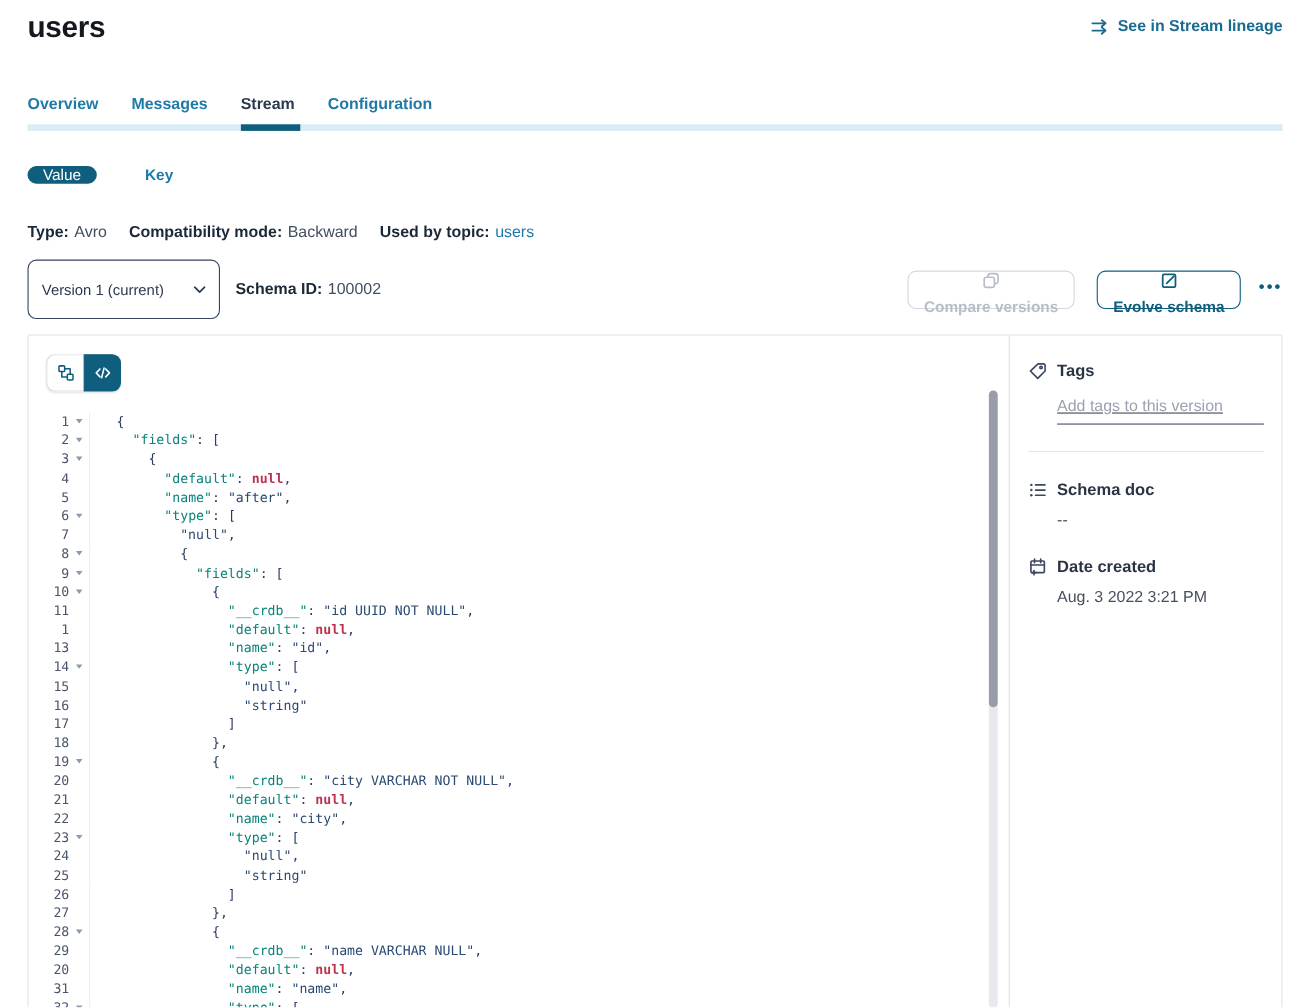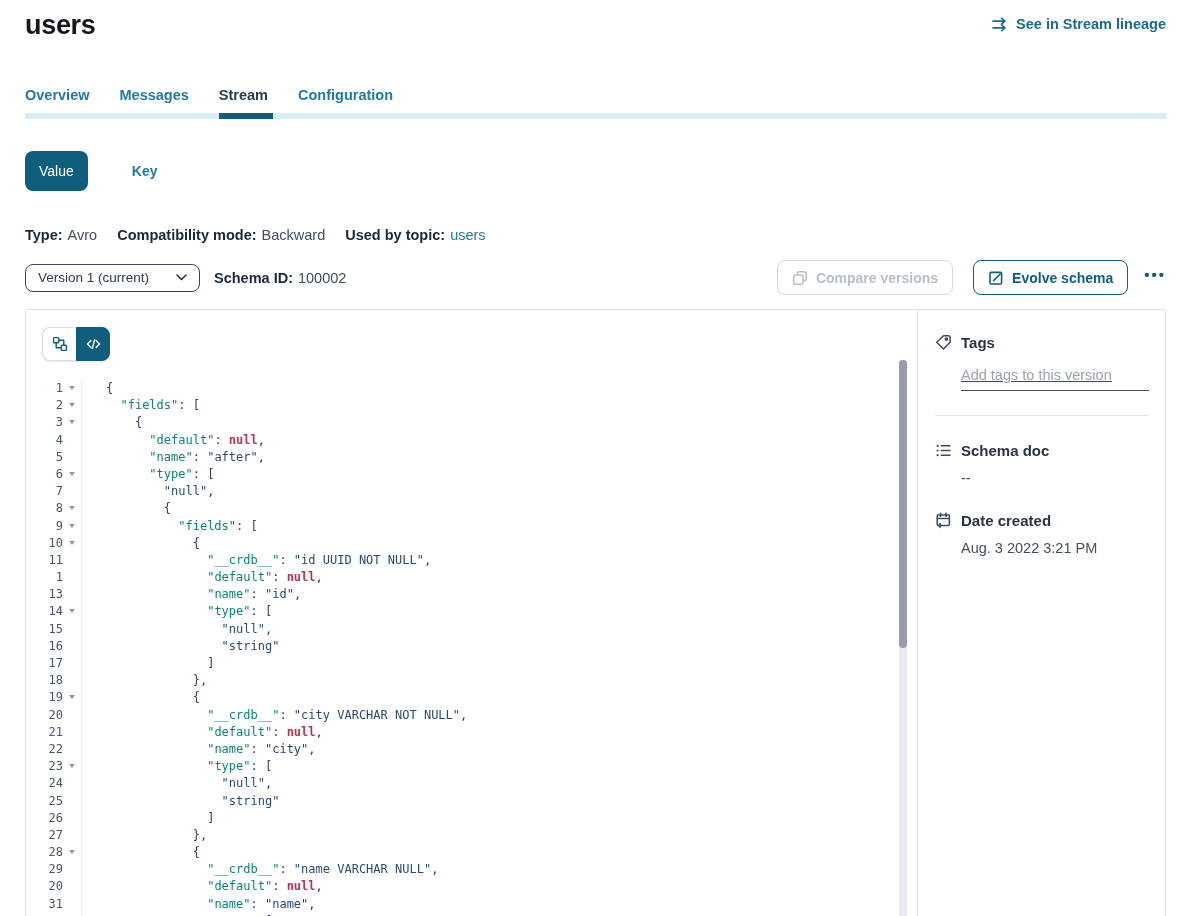--- a/index.html
+++ b/index.html
@@ -15,38 +15,38 @@
   
   .tabs-block { position:relative; margin-top:46px; }
   .tab-row { display:flex; }
   .tab { margin-right:30px; font-size:14.5px; font-weight:600; color:#1f7aa6; cursor:pointer; padding-bottom:2px; }
   .tab.active { color:#2b3b4f; }
   .tab-bar { position:relative; margin-top:8px; height:6px; background:#d8edf6; }
   .tab-indicator { position:absolute; top:0; height:6px; background:#0f5e7d; }
 
   
   .vk-row { display:flex; align-items:center; margin-top:32px; }
-  .value-btn { background:#0f5e7d; color:#fff; font-size:14px; font-weight:500; padding:12px 14px; border:none; border-radius:8px; cursor:pointer; font-family:inherit; }
+  .value-btn { background:#0f5e7d; color:#fff; font-size:14px; font-weight:500; padding:0 14px; border:none; border-radius:8px; cursor:pointer; font-family:inherit; }
   .key-link { margin-left:44px; color:#1f7aa6; font-size:14px; font-weight:600; cursor:pointer; }
 
   
   .meta-row { display:flex; margin-top:36px; font-size:14.5px; }
   .meta-item { margin-right:20px; }
   .meta-item b { color:#1b2838; font-weight:700; }
   .meta-item .val { color:#414e5e; margin-left:5px;margin-top:26px; }
   .meta-item .val.link { color:#1f7aa6; cursor:pointer; }
 
   
   .version-row { display:flex; align-items:center; margin-top:17px; }
-  .version-select { width:175px; height:28px; border:1px solid #35435f; border-radius:8px; padding:0 12px; display:flex; align-items:center; justify-content:space-between; font-size:13.5px; color:#2c3a50; cursor:pointer; background:#fff; }
+  .version-select { width:175px; height:54px; border:1px solid #35435f; border-radius:8px; padding:0 12px; display:flex; align-items:center; justify-content:space-between; font-size:13.5px; color:#2c3a50; cursor:pointer; background:#fff; }
   .schema-id { margin-left:14px; font-size:14.5px; }
   .schema-id b { color:#1b2838; }
   .schema-id .val { color:#414e5e; margin-left:5px; }
   .right-actions { margin-left:auto; display:flex; align-items:center; }
-  .btn { height:35px; display:inline-flex; align-items:center; gap:8px; padding:0 14px; border-radius:8px; font-size:14px; font-weight:600; background:#fff; cursor:pointer; font-family:inherit; }
+  .btn { height:35px; display:inline-flex; align-items:center; gap:8px; padding:0 14px; border-radius:8px; font-size:14px; font-weight:600; background:#fff; cursor:pointer; font-family:inherit;flex-direction:column; }
   .btn-disabled { border:1px solid #d3d7de; color:#b7bdc9; cursor:default; }
   .btn-outline { border:1px solid #0f5e7d; color:#0f5e7d; margin-left:20px; }
   .more-btn { margin-left:16px; color:#0f5e7d; font-size:15px; font-weight:800; letter-spacing:2px; cursor:pointer; line-height:1; padding-bottom:6px; }
 
   
   .panel { display:flex; margin-top:14px; border:1px solid #e0e2e8; border-radius:2px; height:614px; overflow:hidden; background:#fff; }
   .code-pane { position:relative; flex:1; padding-top:17px; overflow:hidden; }
   .view-toggle { display:inline-flex; margin-left:16px; border-radius:8px; box-shadow:0 1px 2px rgba(20,30,50,.12); }
   .vt-btn { width:34px; height:34px; display:inline-flex; align-items:center; justify-content:center; cursor:pointer; }
   .vt-tree { background:#fff; border:1px solid #d8dbe1; border-right:none; border-radius:8px 0 0 8px; }

